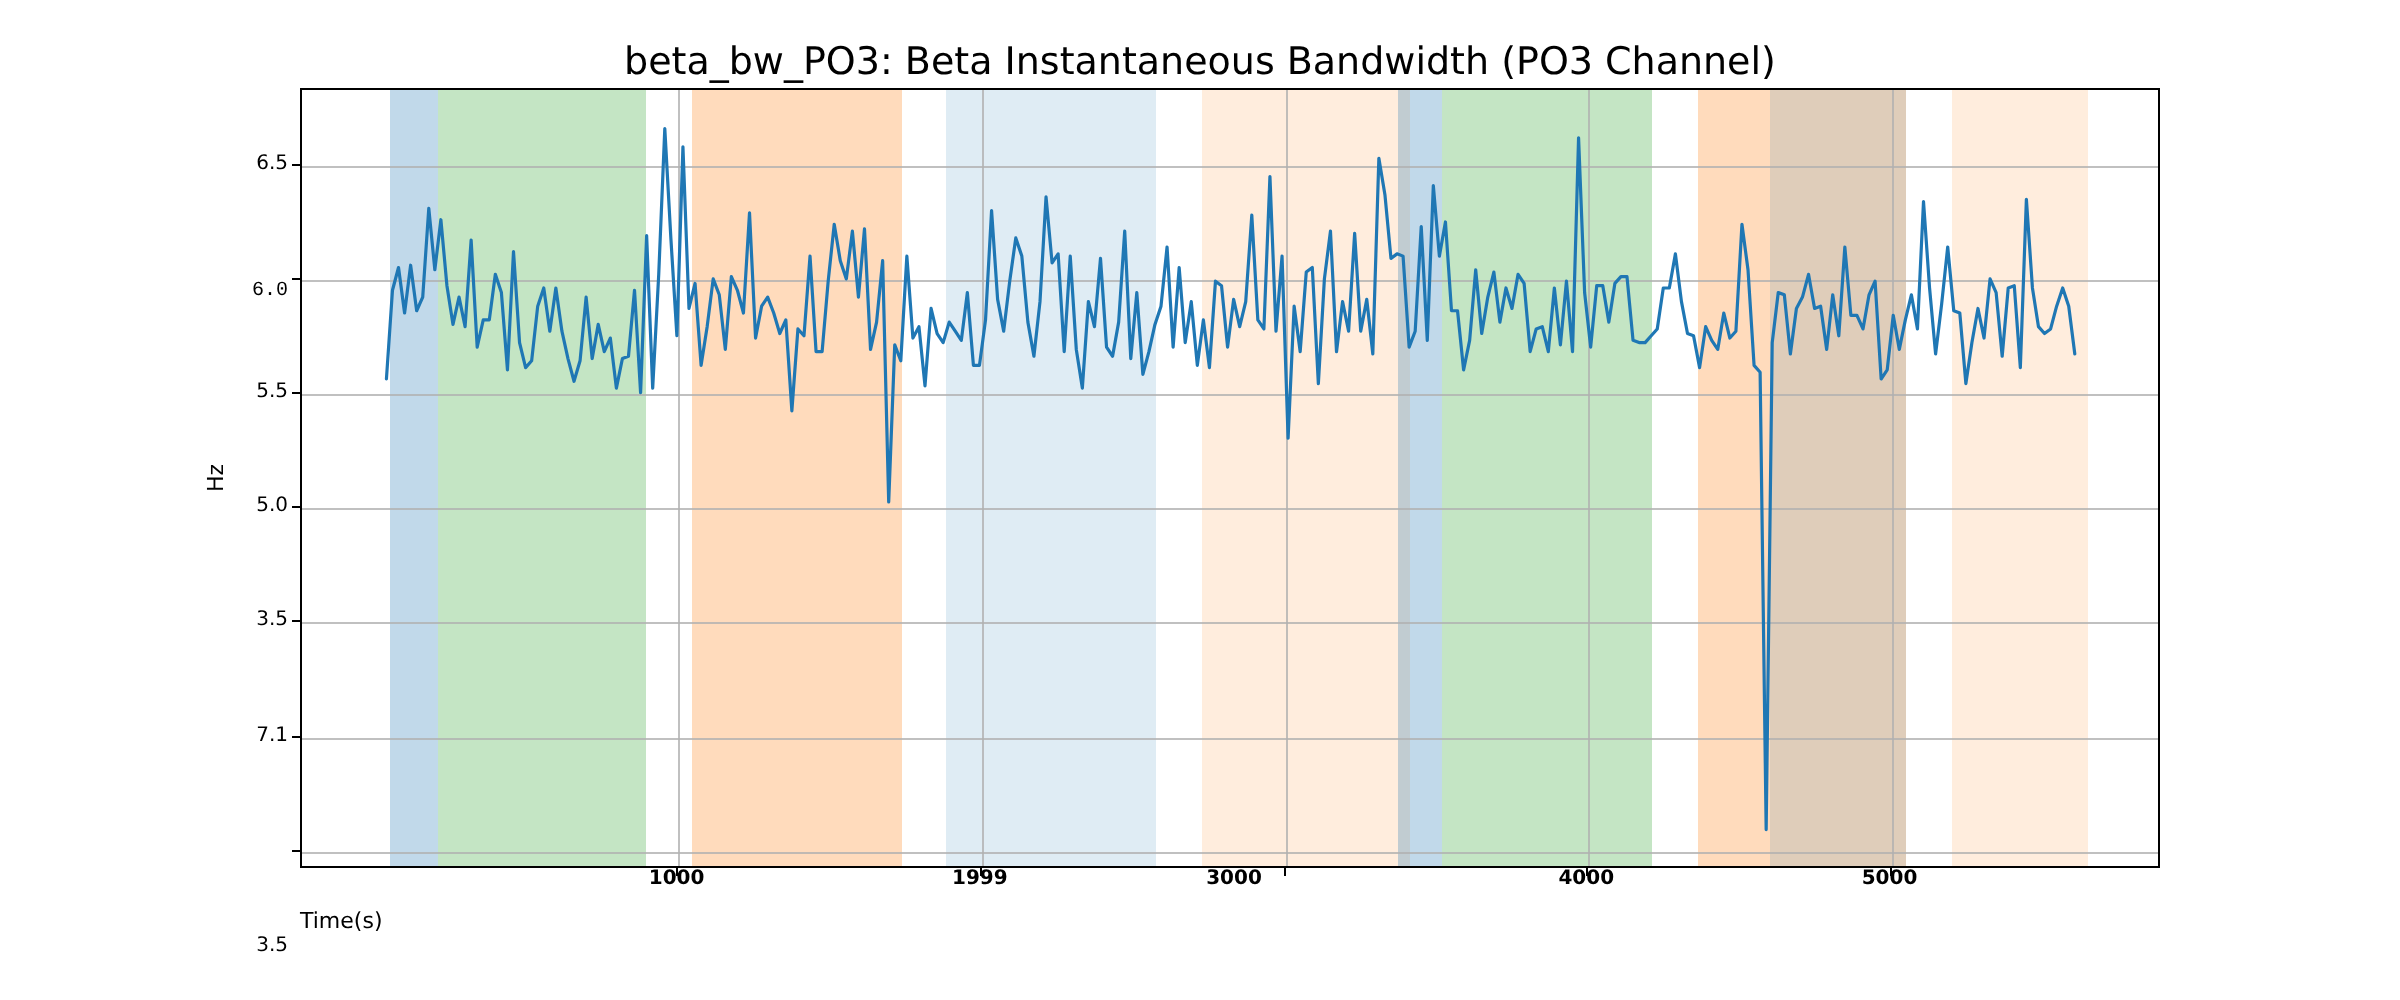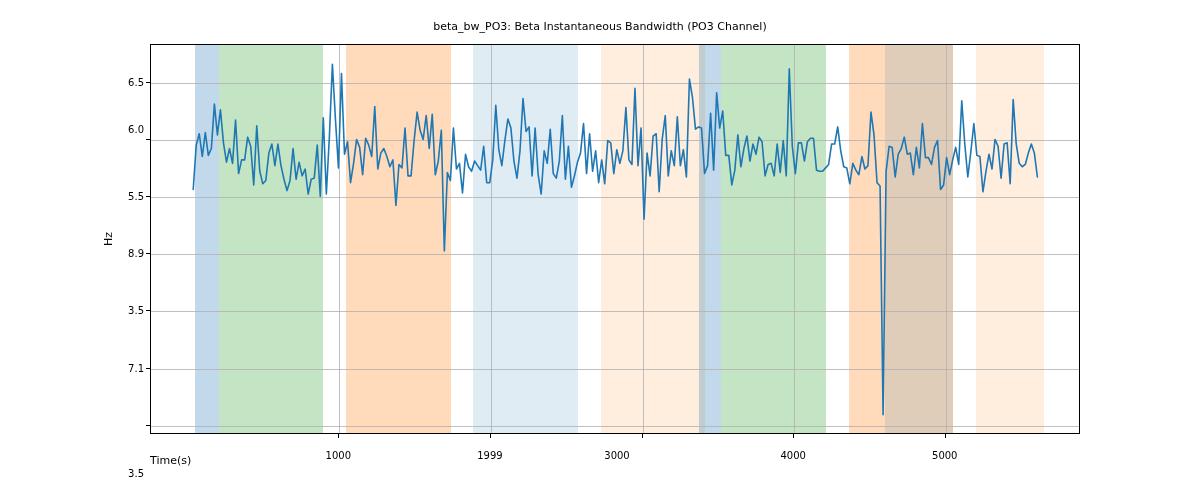--- a/index.html
+++ b/index.html
@@ -15,21 +15,21 @@
   .figure {
     position: relative;
     width: 1200px;
     height: 500px;
   }
   .title {
     position: absolute;
     left: 0;
     width: 100%;
     text-align: center;
-    font-size: 11px;
+    font-size: 19px;
     color: #000000;
     top: 20px;
   }
   .axes {
     position: absolute;
     left: 150px;   
     top: 44px;     
     width: 930px;  
     height: 390px; 
     box-sizing: border-box;
@@ -74,21 +74,22 @@
     height: 100%;
   }
   .tick {
     position: absolute;
     font-size: 10px;
     color: #000000;
   }
   .tick.x {
     transform: translate(-50%, 0);
     top: 100%;
-    margin-top: 16px;
+    margin-top: 0;
+    font-weight: bold;
   }
   .tick.y {
     right: 100%;
     margin-right: 6px;
     transform: translate(0, -50%);
   }
   .tickmark {
     position: absolute;
     background: #000000;
   }
@@ -167,21 +168,21 @@
       <div class="tick x" style="left: 643.146px;">4000</div>
       <div class="tickmark x" style="left: 794.76px;"></div>
       <div class="tick x" style="left: 794.76px;">5000</div>
       <div class="tickmark y" style="top: 380.85px;"></div>
       <div class="tick y" style="top: 380.85px; margin-top: 48px;">3.5</div>
       <div class="tickmark y" style="top: 323.666px;"></div>
       <div class="tick y" style="top: 323.666px;">7.1</div>
       <div class="tickmark y" style="top: 266.481px;"></div>
       <div class="tick y" style="top: 266.481px;">3.5</div>
       <div class="tickmark y" style="top: 209.296px;"></div>
-      <div class="tick y" style="top: 209.296px;">8.9</div>
+      <div class="tick y" style="top: 209.296px;">5.0</div>
       <div class="tickmark y" style="top: 152.111px;"></div>
       <div class="tick y" style="top: 152.111px;">5.5</div>
       <div class="tickmark y" style="top: 94.9267px;"></div>
-      <div class="tick y" style="top: 85px;">6.0</div>
+      <div class="tick y" style="top: 102px; font-family: Liberation Mono, monospace;">6.0</div>
       <div class="tickmark y" style="top: 37.7419px;"></div>
       <div class="tick y" style="top: 37.7419px;">6.5</div>
     </div>
 </div>
 
 </body></html>

